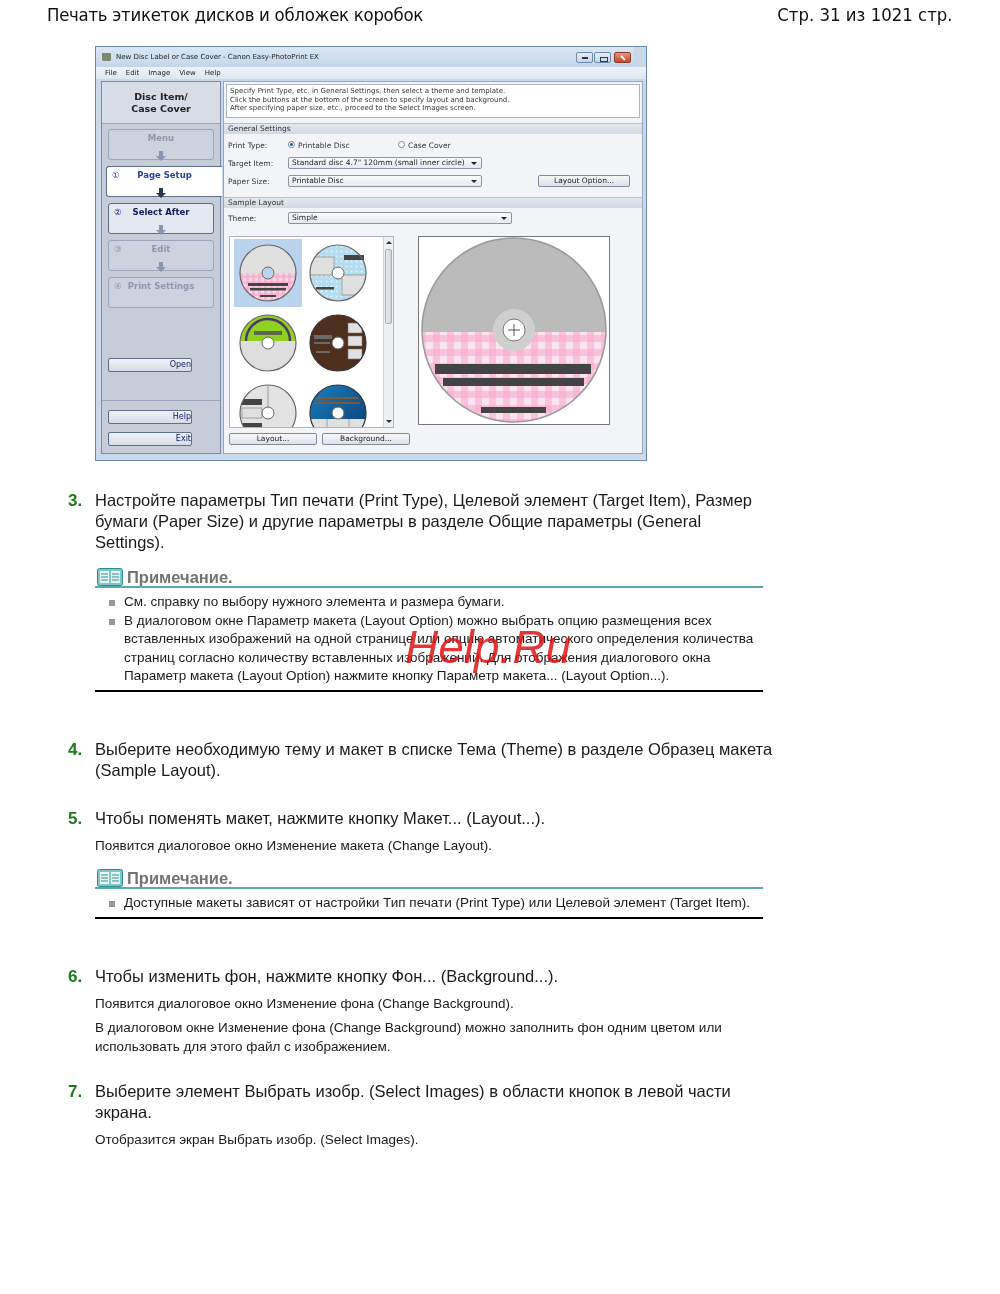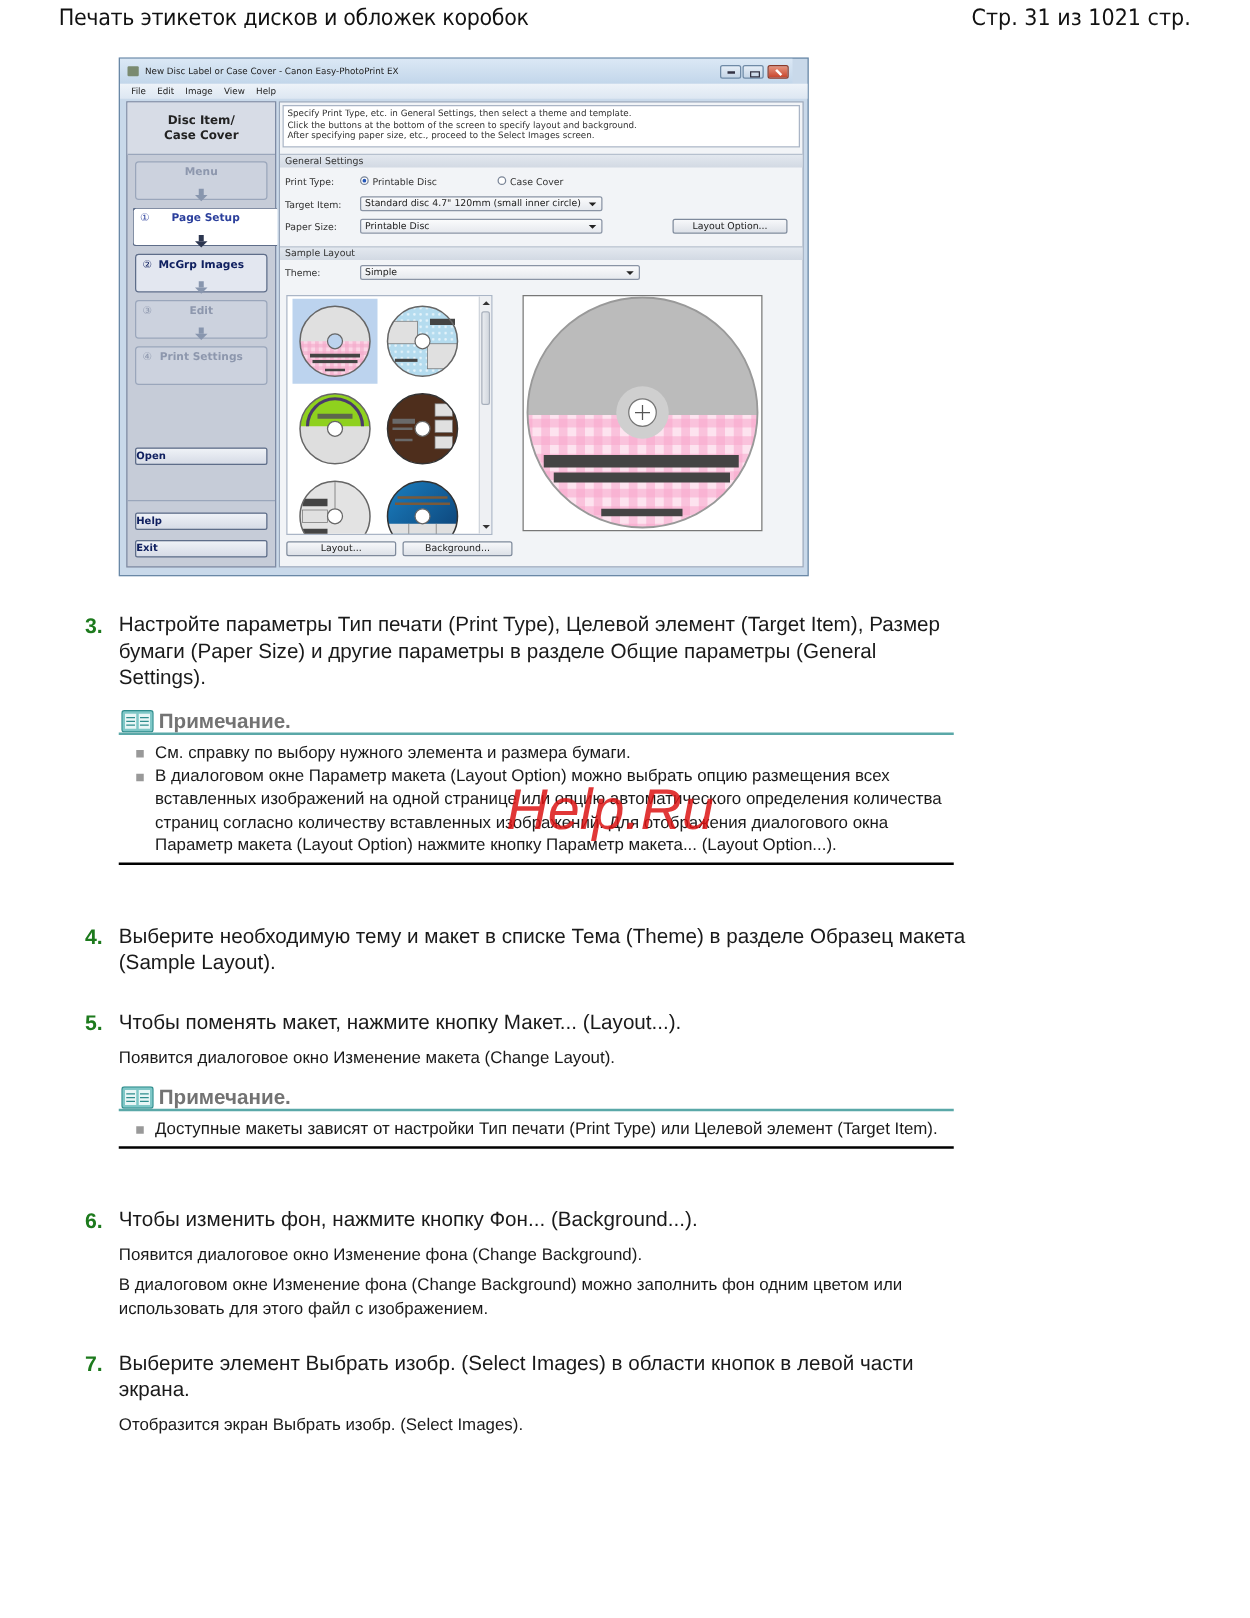--- a/index.html
+++ b/index.html
@@ -27,21 +27,21 @@
   .win .leftpane .headbox { position: absolute; left: 0; top: 0; width: 118px; height: 42px; background: #d7dce6; border-bottom: 1px solid #9aa6bb; text-align: center; font-weight: bold; font-size: 9.5px; line-height: 12px; padding-top: 9px; color: #222; }
   .win .nav-btn { position: absolute; left: 6px; width: 106px; height: 31px; border: 1px solid #9aa6bb; border-radius: 3px; background: #ccd2de; font-size: 8.5px; font-weight: bold; color: #8d97ad; text-align: center; line-height: 17px; }
   .win .nav-btn .num { position: absolute; left: 5px; top: 0; font-weight: normal; }
   .win .nav-btn.active { background: #ffffff; border: 1px solid #5e6d89; color: #2b3f9c; left: 4px; width: 116px; border-right: none; border-radius: 3px 0 0 3px; }
   .win .nav-btn.enabled { color: #102060; border-color: #5e6d89; background: #e3e7f0; }
   .win .arrow { position: absolute; left: 54px; width: 10px; height: 10px; }
   .win .arrow::before { content: ""; position: absolute; left: 3px; top: 0; width: 4px; height: 5px; background: #8896ae; }
   .win .arrow::after { content: ""; position: absolute; left: 0; top: 5px; border-left: 5px solid transparent; border-right: 5px solid transparent; border-top: 5px solid #8896ae; }
   .win .arrow.dark::before { background: #2c3650; } .win .arrow.dark::after { border-top-color: #2c3650; }
   .win .sep { position: absolute; left: 0; width: 118px; height: 1px; background: #9aa6bb; }
-  .win .plain-btn { position: absolute; left: 6px; width: 106px; height: 14px; border: 1px solid #5e6d89; border-radius: 2px; background: linear-gradient(#eff2f7, #d6dbe6); font-size: 8px; font-weight: bold; color: #102060; text-align: left; line-height: 12px; }
+  .win .plain-btn { position: absolute; left: 6px; width: 84px; height: 14px; border: 1px solid #5e6d89; border-radius: 2px; background: linear-gradient(#eff2f7, #d6dbe6); font-size: 8px; font-weight: normal; color: #102060; text-align: right; line-height: 12px; }
 
   .win .rightpane { position: absolute; left: 127px; top: 34px; width: 420px; height: 373px; background: #f2f4f7; border: 1px solid #97a6bb; }
   .win .info { position: absolute; left: 2px; top: 2px; width: 414px; height: 34px; background: #ffffff; border: 1px solid #aab5c6; padding: 2px 3px; font-size: 7px; line-height: 8.5px; color: #333; }
   .win .section-hdr { position: absolute; left: 0; width: 418px; height: 11px; background: linear-gradient(#e3e8ef, #d2d9e3); border-top: 1px solid #b6c0ce; font-size: 7.5px; padding-left: 4px; line-height: 10px; color: #333; }
   .win .lbl { position: absolute; font-size: 7.5px; color: #333; }
   .win .radio { position: absolute; width: 7px; height: 7px; border: 1px solid #7a8597; border-radius: 50%; background: #fff; }
   .win .radio.on::after { content: ""; position: absolute; left: 1px; top: 1px; width: 3px; height: 3px; border-radius: 50%; background: #2456b8; }
   .win .select { position: absolute; height: 12px; border: 1px solid #8a94a5; border-radius: 2px; background: linear-gradient(#fafbfc, #e6e9ee); font-size: 7.5px; line-height: 10px; padding-left: 3px; color: #222; }
   .win .select::after { content: ""; position: absolute; right: 4px; top: 4px; border-left: 3px solid transparent; border-right: 3px solid transparent; border-top: 3px solid #222; }
   .win .btn { position: absolute; height: 12px; border: 1px solid #7f8a9c; border-radius: 2px; background: linear-gradient(#f7f8fa, #dde1e8); font-size: 7.5px; line-height: 10px; text-align: center; color: #222; }
@@ -98,21 +98,21 @@
 
   <div class="leftpane">
     <div class="headbox">
       <div>Disc Item/</div>
       <div>Case Cover</div>
     </div>
     <div class="nav-btn" style="top:47px;"><span>Menu</span></div>
     <div class="arrow" style="top:69px;"></div>
     <div class="nav-btn active" style="top:84px;"><span class="num">①</span><span>Page Setup</span></div>
     <div class="arrow dark" style="top:106px;"></div>
-    <div class="nav-btn enabled" style="top:121px;"><span class="num">②</span><span>McGrp Images</span></div>
+    <div class="nav-btn enabled" style="top:121px;"><span class="num">②</span><span>Select After</span></div>
     <div class="arrow" style="top:143px;"></div>
     <div class="nav-btn" style="top:158px;"><span class="num">③</span><span>Edit</span></div>
     <div class="arrow" style="top:180px;"></div>
     <div class="nav-btn" style="top:195px;"><span class="num">④</span><span>Print Settings</span></div>
     <div class="plain-btn" style="top:276px;">Open</div>
     <div class="sep" style="top:318px;"></div>
     <div class="plain-btn" style="top:328px;">Help</div>
     <div class="plain-btn" style="top:350px;">Exit</div>
   </div>
 

